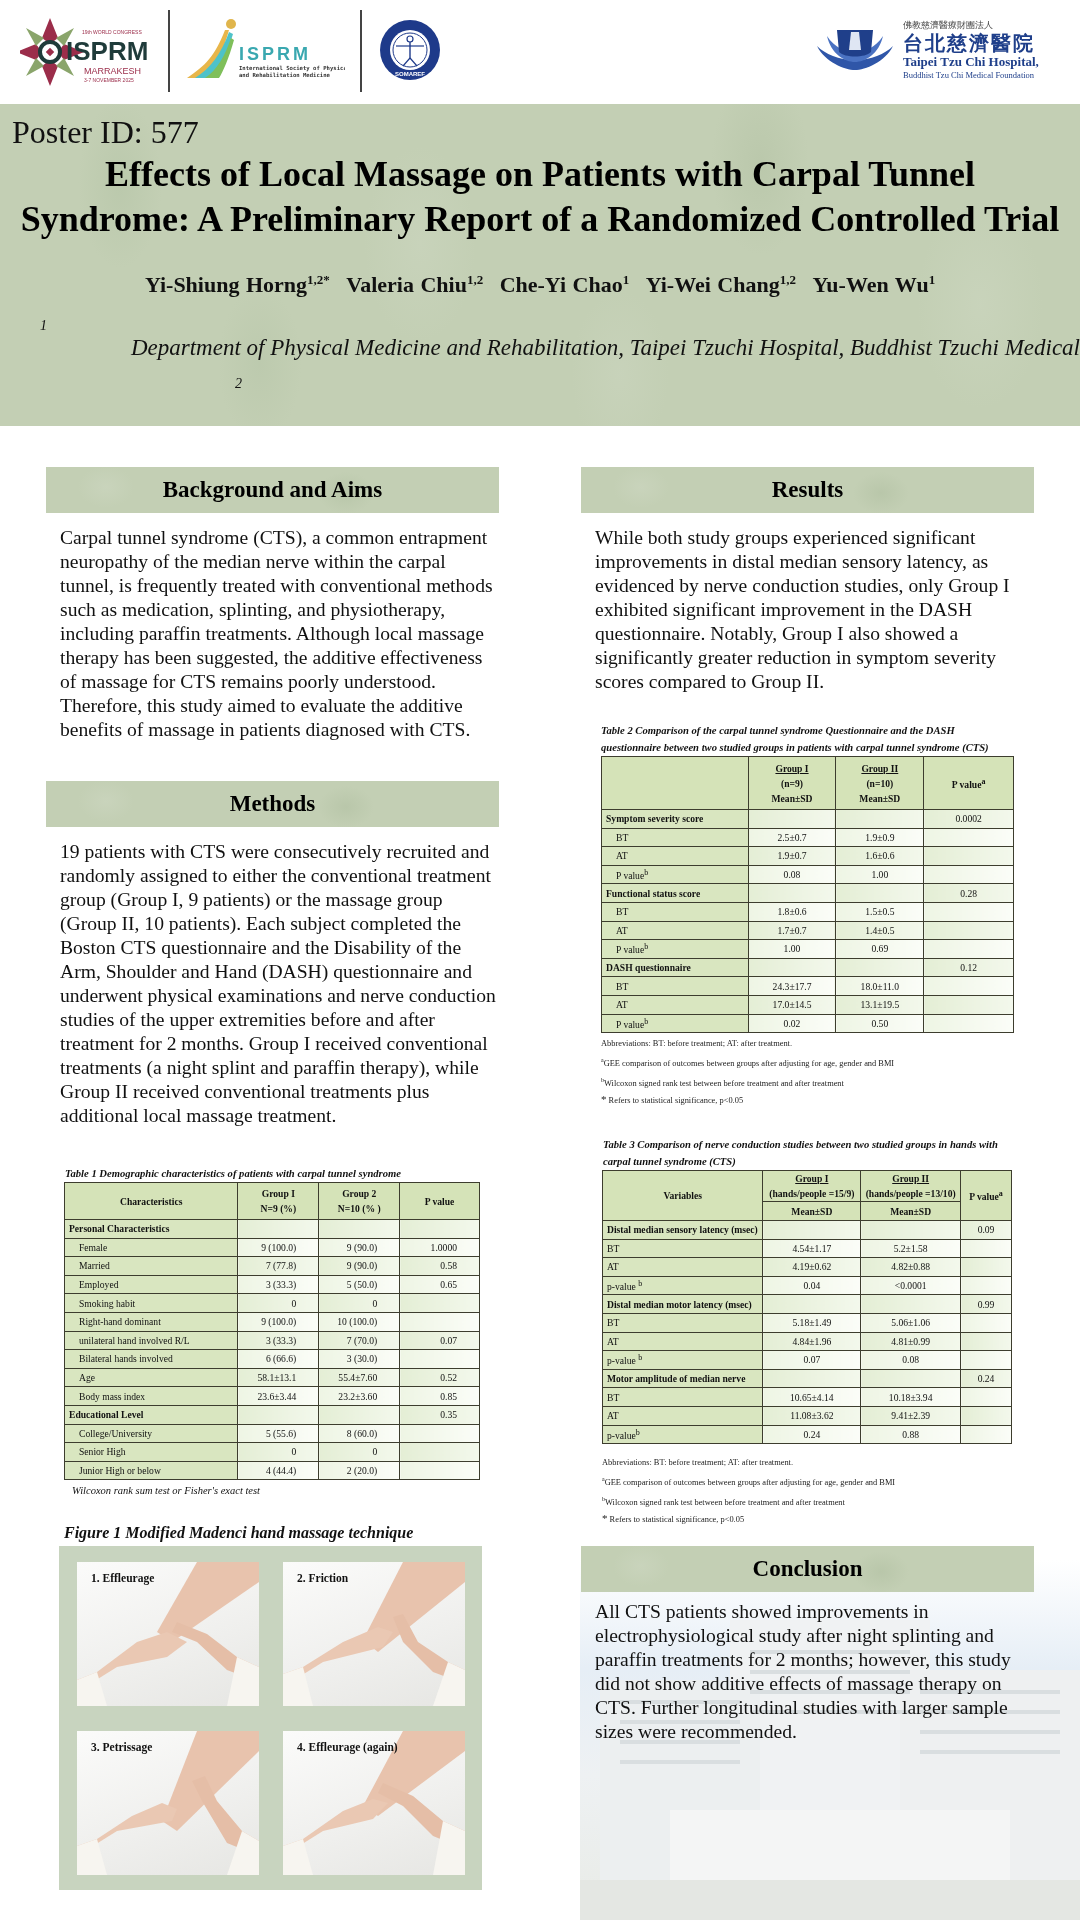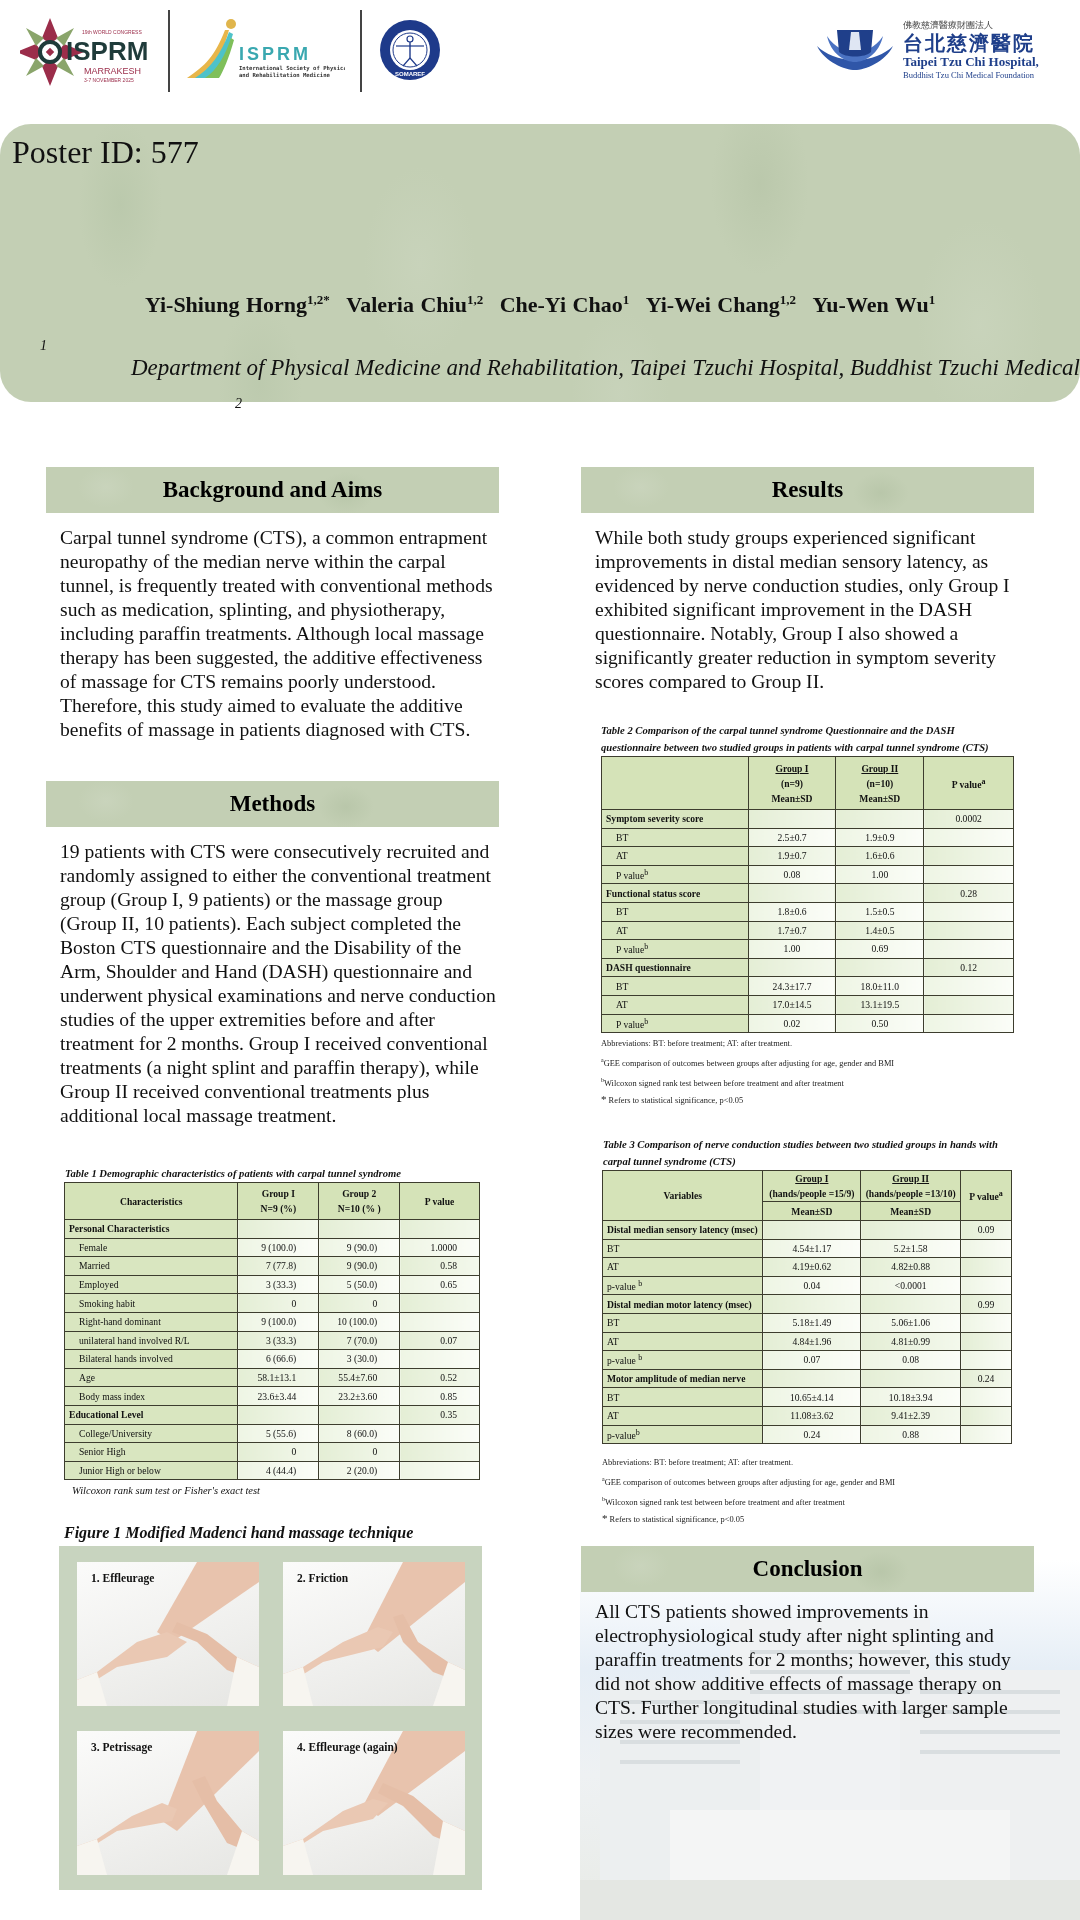--- a/index.html
+++ b/index.html
@@ -9,30 +9,29 @@
   
   .logos { position: absolute; left: 0; top: 0; width: 1080px; height: 112px; background: #fff; }
   .logo-isprm-congress { position: absolute; left: 20px; top: 10px; width: 130px; height: 84px; }
   .logo-isprm-soc { position: absolute; left: 185px; top: 16px; width: 160px; height: 70px; }
   .logo-somaref { position: absolute; left: 378px; top: 18px; width: 64px; height: 64px; }
   .vdiv { position: absolute; top: 10px; width: 2px; height: 82px; background: #444; }
   .logo-tzuchi { position: absolute; left: 815px; top: 18px; width: 240px; height: 66px; }
 
   
   .title-band {
-    position: absolute; left: 0; top: 124px; width: 1080px; height: 278px;
+    position: absolute; left: 0; top: 104px; width: 1080px; height: 322px;
     background: #c3cfb4;
     background-image:
       radial-gradient(ellipse 60px 120px at 120px 80px, rgba(180,196,166,0.55), transparent 70%),
       radial-gradient(ellipse 80px 140px at 420px 140px, rgba(205,215,193,0.5), transparent 70%),
       radial-gradient(ellipse 70px 130px at 760px 60px, rgba(178,193,163,0.5), transparent 70%),
       radial-gradient(ellipse 90px 150px at 980px 200px, rgba(206,216,194,0.5), transparent 70%),
       radial-gradient(ellipse 60px 110px at 260px 260px, rgba(182,197,168,0.5), transparent 70%),
       radial-gradient(ellipse 70px 120px at 620px 270px, rgba(204,214,192,0.5), transparent 70%);
-    border-radius: 31px;
   }
   .poster-id { position: absolute; left: 12px; top: 10px; font-size: 32px; color: #111; }
   .main-title {
     position: absolute; left: 0; top: 48px; width: 1080px; text-align: center;
     font-size: 36px; font-weight: bold; line-height: 45px; color: #000;
   }
   .authors {
     position: absolute; left: 0; top: 168px; width: 1080px; text-align: center;
     font-size: 22px; font-weight: bold; color: #111; word-spacing: 1px;
   }
@@ -150,20 +149,24 @@
       <text x="88" y="10" font-size="9" fill="#444">佛教慈濟醫療財團法人</text>
       <text x="88" y="32" font-size="20" font-weight="bold" fill="#1f3f8a" letter-spacing="2">台北慈濟醫院</text>
       <text x="88" y="48" font-size="13" font-weight="bold" fill="#1f3f8a" font-family="Liberation Serif, serif">Taipei Tzu Chi Hospital,</text>
       <text x="88" y="60" font-size="8.5" fill="#1f3f8a" font-family="Liberation Serif, serif">Buddhist Tzu Chi Medical Foundation</text>
     </svg>
   </div>
 </div>
 
 <div class="title-band">
   <div class="poster-id">Poster ID: 577</div>
+  <div class="main-title">
+    <div>Effects of Local Massage on Patients with Carpal Tunnel</div>
+    <div>Syndrome: A Preliminary Report of a Randomized Controlled Trial</div>
+  </div>
   <div class="authors">
     <span class="au"><span>Yi-Shiung Horng</span><sup>1,2*</sup></span>
     <span class="au"><span>Valeria Chiu</span><sup>1,2</sup></span>
     <span class="au"><span>Che-Yi Chao</span><sup>1</sup></span>
     <span class="au"><span>Yi-Wei Chang</span><sup>1,2</sup></span>
     <span class="au"><span>Yu-Wen Wu</span><sup>1</sup></span>
   </div>
   <div class="aff-sup" style="left:40px; top:214px">1</div>
   <div class="affil" style="top:229px">
     <div>Department of Physical Medicine and Rehabilitation, Taipei Tzuchi Hospital, Buddhist Tzuchi Medical</div>

